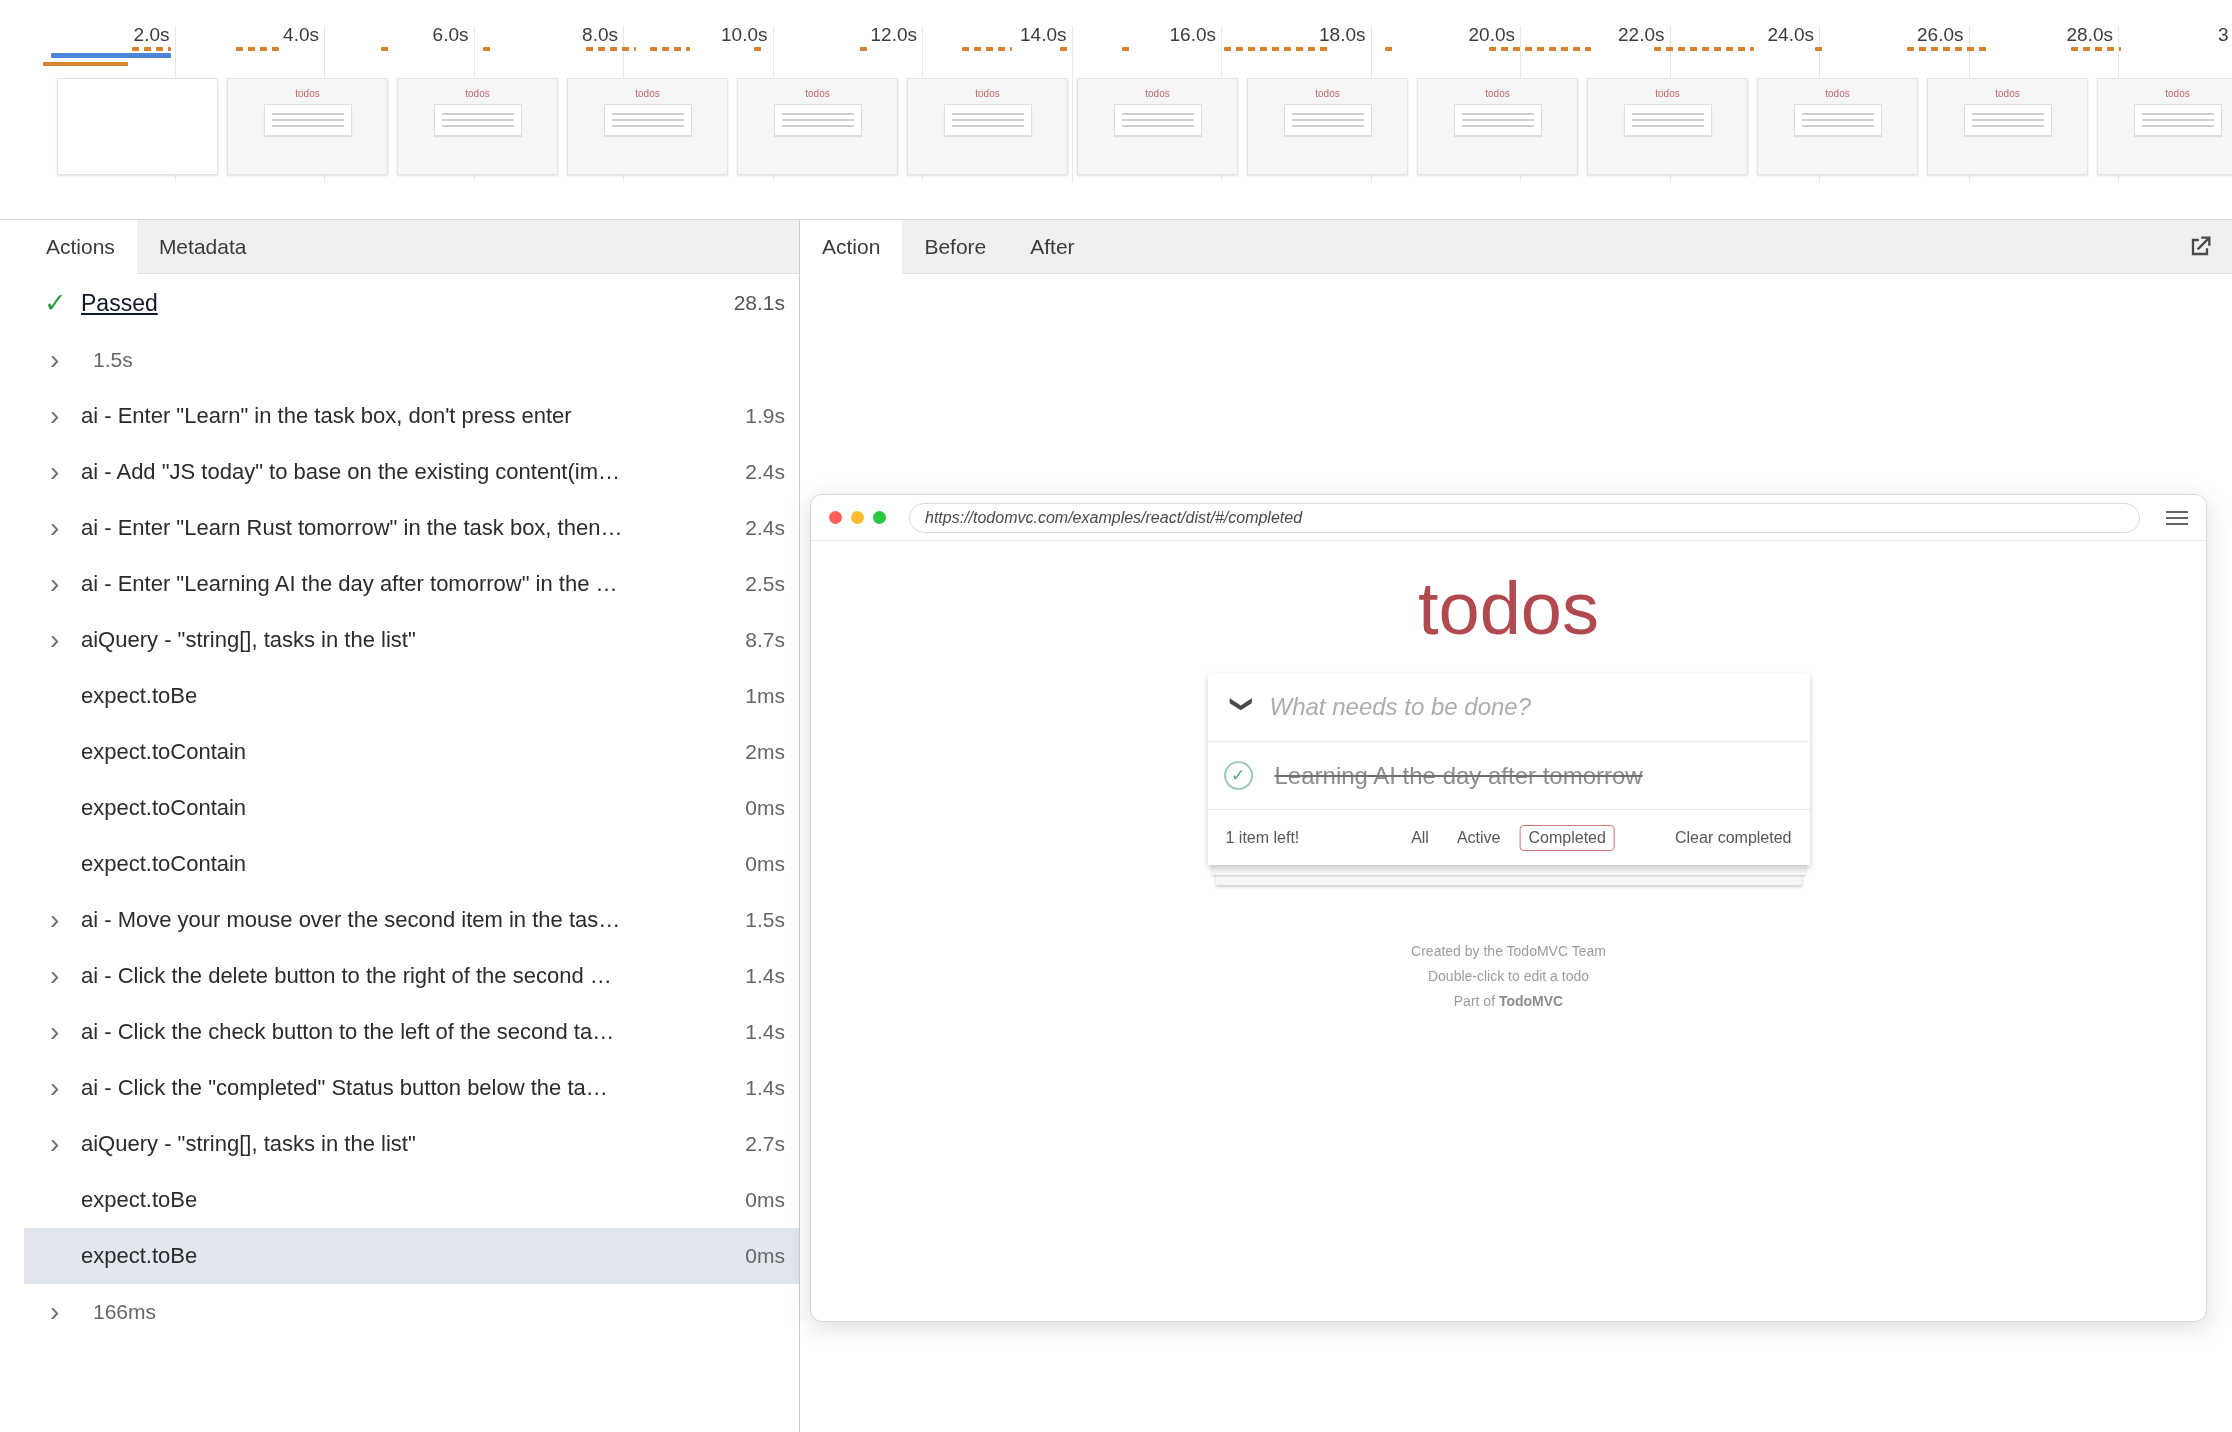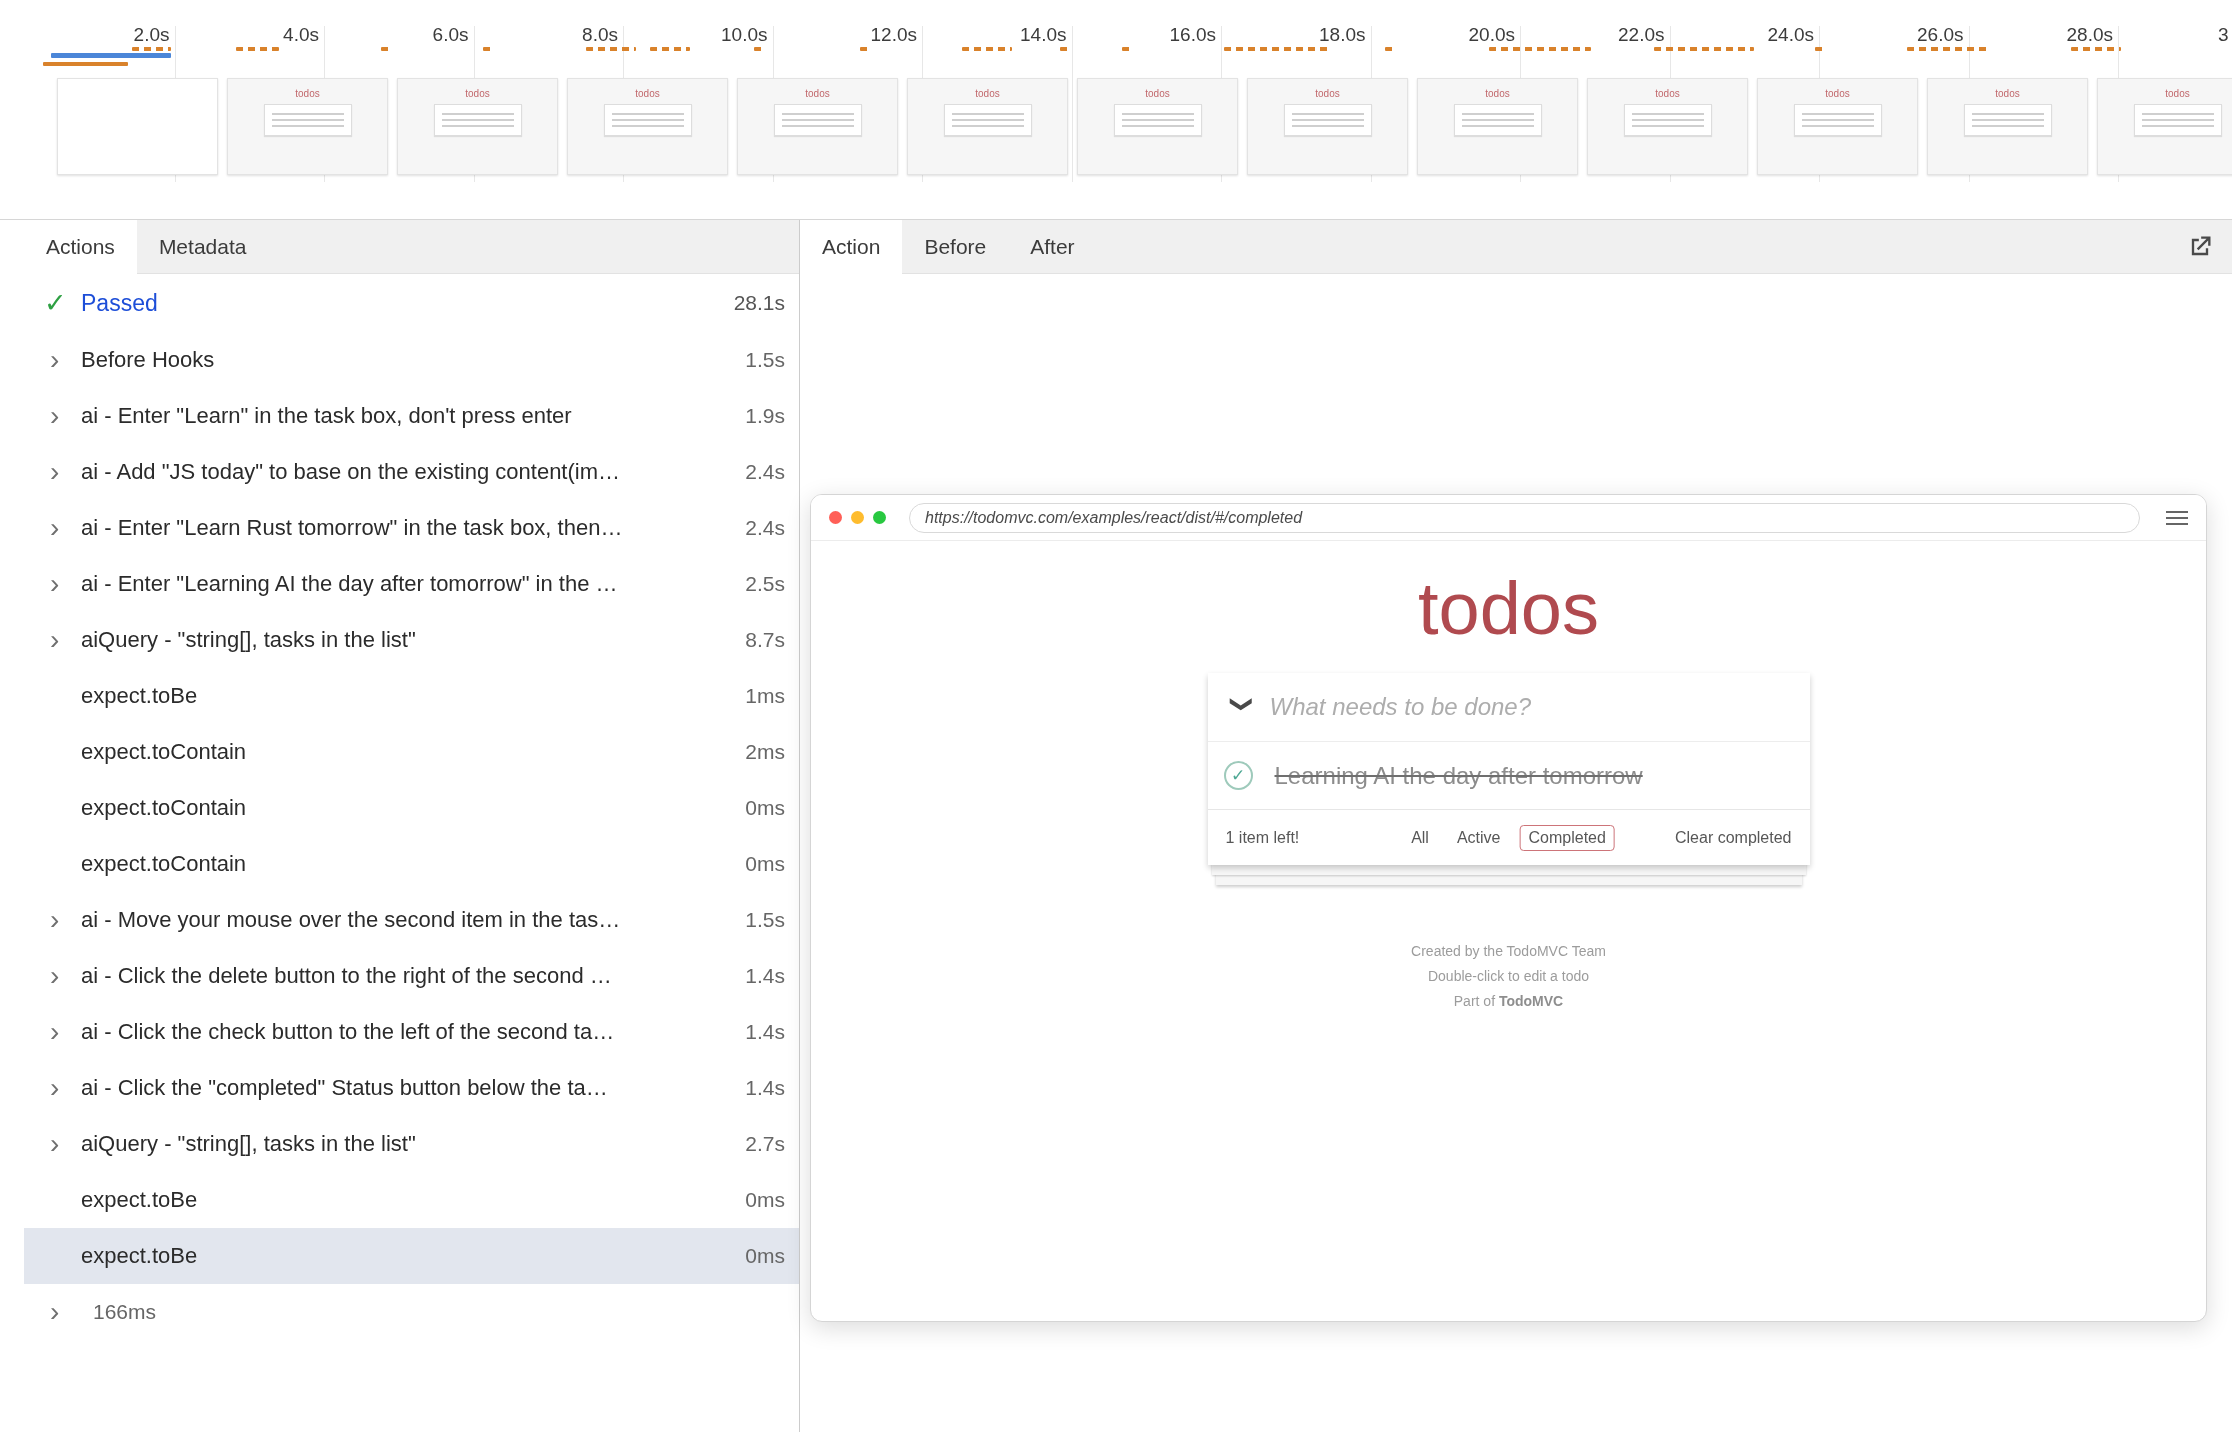--- a/index.html
+++ b/index.html
@@ -33,21 +33,21 @@
   .left { width:800px; flex:none; border-right:1px solid #cccccc; display:flex; flex-direction:column; background:#fff;padding-left:24px; }
   .right { flex:1; display:flex; flex-direction:column; background:#fff; position:relative; }
 
   .tabbar { height:54px; flex:none; background:#f0f0f0; display:flex; align-items:stretch; border-bottom:1px solid #e2e2e2; position:relative; }
   .tab { padding:0 22px; line-height:53px; font-size:21px; color:#3b3b3b; cursor:default; }
   .tab.selected { background:#fff; border-bottom:1px solid #fff; margin-bottom:-1px; }
 
   .status-row { height:58px; flex:none; display:flex; align-items:center; padding:0 14px 0 20px; }
   .check-pass { color:#2ea043; font-size:27px; width:37px; }
   .check-pass::before { content:"\2713"; }
-  .status-label { font-size:23px; color:#1d4ed8; }
+  .status-label { font-size:23px; color:#0f172a;text-decoration:underline; }
   .status-dur { margin-left:auto; font-size:21px; color:#555; }
 
   .rows { flex:1; overflow:hidden; }
   .row { height:56px; display:flex; align-items:center; padding-right:14px; }
   .row.selected { background:#e2e6ee; }
   .chev { width:31px; margin-left:26px; flex:none; color:#6f6f6f; font-size:28px; line-height:28px; }
   .chev.has::before { content:"\203A"; }
   .lbl { flex:1; font-size:22px; color:#2b2b2b; white-space:nowrap; overflow:hidden; }
   .dur { margin-left:12px; font-size:21px; color:#666; }
 
@@ -268,21 +268,20 @@
 
       <div class="status-row">
         <span class="check-pass"></span>
         <span class="status-label">Passed</span>
         <span class="status-dur">28.1s</span>
       </div>
 
       <div class="rows">
         <div class="row">
             <span class="chev has"></span>
-            <span class="lbl">Before Hooks</span>
             <span class="dur">1.5s</span>
           </div>
         <div class="row">
             <span class="chev has"></span>
             <span class="lbl">ai - Enter "Learn" in the task box, don't press enter</span>
             <span class="dur">1.9s</span>
           </div>
         <div class="row">
             <span class="chev has"></span>
             <span class="lbl">ai - Add "JS today" to base on the existing content(im…</span>

